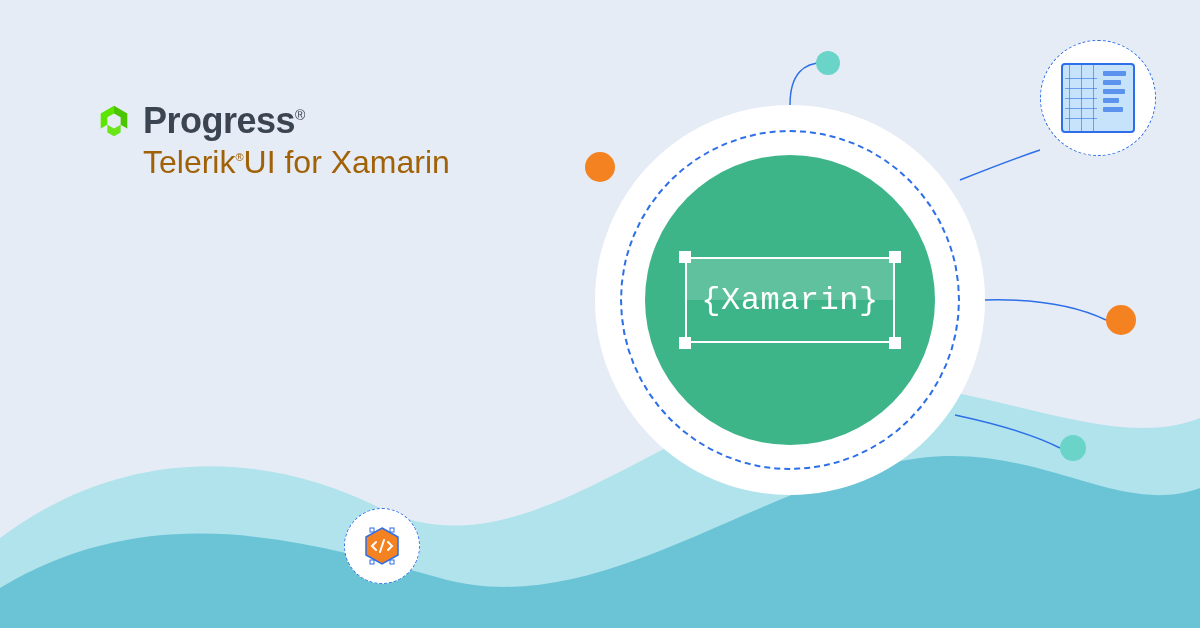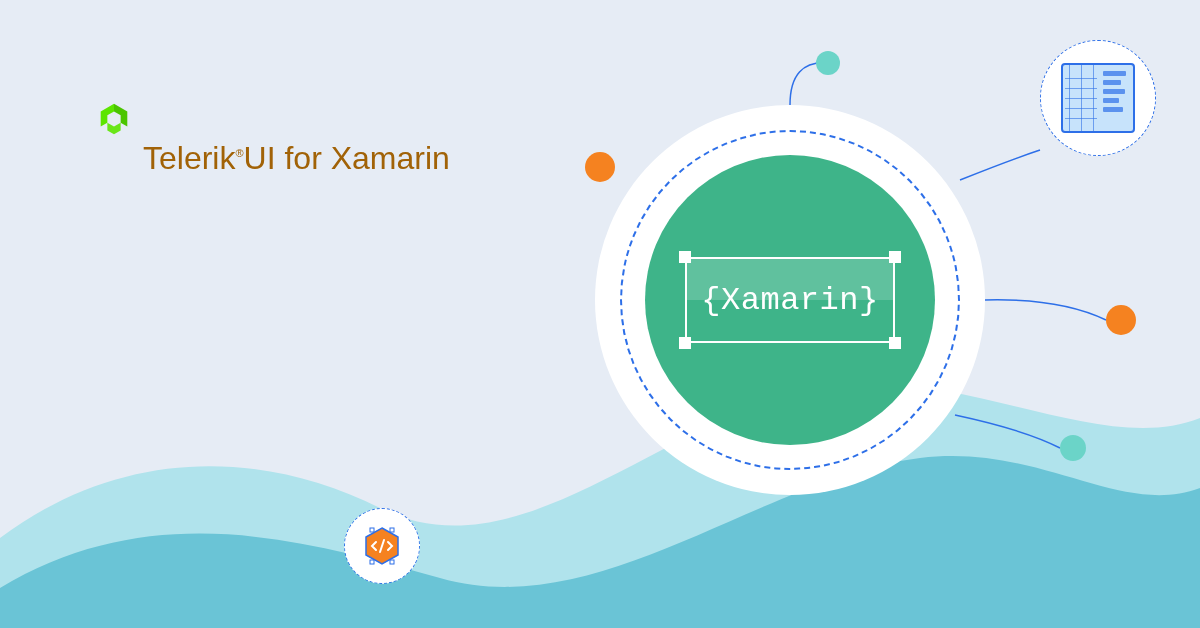--- a/index.html
+++ b/index.html
@@ -214,20 +214,23 @@
   <path d="M 600 167 Q 560 140 600 140" stroke="#2d6fe8" stroke-width="1.5" fill="none" opacity="0"></path>
 </svg>
 
 <div class="logo-block">
   <div class="logo-row">
     <svg class="chevrons" viewBox="0 0 40 40">
       <path d="M6 28 L6 12 L20 4 L20 12 L13 16 L13 24 Z" fill="#5ce500"></path>
       <path d="M20 4 L34 12 L34 28 L27 24 L27 16 L20 12 Z" fill="#4bc500"></path>
       <path d="M13 24 L20 28 L27 24 L27 32 L20 36 L13 32 Z" fill="#5ce500" opacity="0.9"></path>
     </svg>
+    <span class="brand">
+      <span>Progress</span><span class="reg">®</span>
+    </span>
   </div>
   <div class="subtitle">
     <span>Telerik</span><span class="reg2">®</span><span>UI for Xamarin</span>
   </div>
 </div>
 
 <div class="hero">
   <div class="ring-outer"></div>
   <div class="ring-dashed"></div>
   <div class="ring-green">

